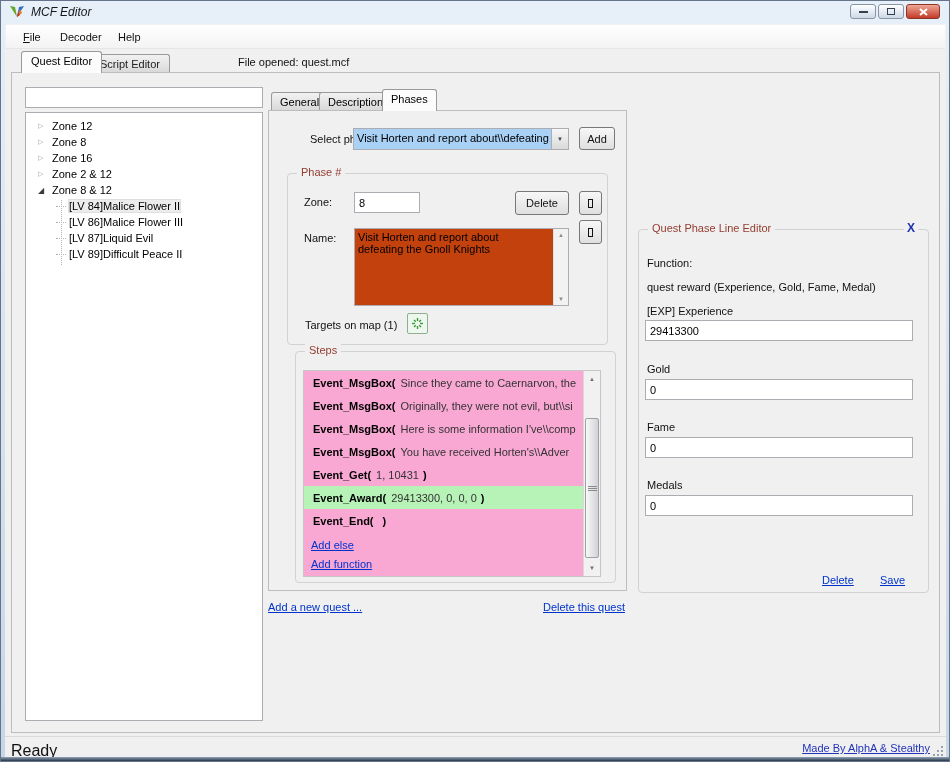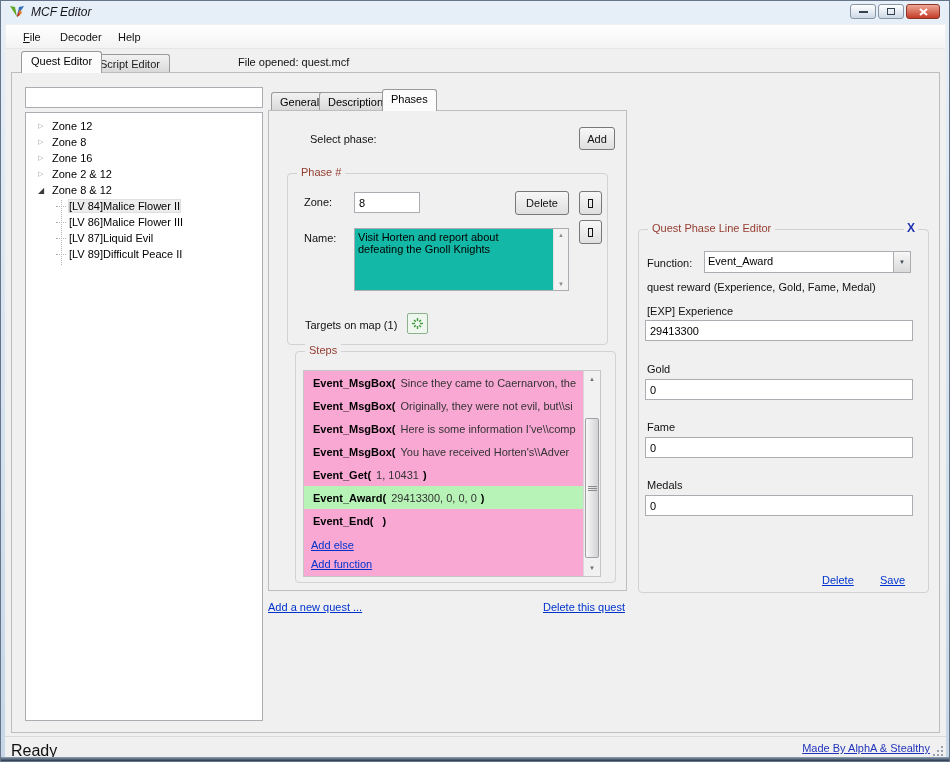--- a/index.html
+++ b/index.html
@@ -73,21 +73,21 @@
   .btn { position:absolute; border:1px solid #787878; border-radius:3px; font-size:11px; color:#111;
          background:linear-gradient(#F7F7F7,#DFDFDF); display:flex; align-items:center; justify-content:center; }
   .tofu { display:inline-block; width:5px; height:9px; border:1px solid #111; }
 
   .groupbox { position:absolute; border:1px solid #D2D2D2; border-radius:4px; }
   .gb-title { position:absolute; top:-8px; left:9px; background:#F0F0F0; padding:0 4px;
               color:#943C30; font-size:11px; white-space:nowrap; }
 
   .textin { position:absolute; border:1px solid #ABADB3; background:#fff; font-size:11px; padding:2px 4px; }
 
-  .name-box { position:absolute; left:66px; top:54px; width:215px; height:63px; border:1px solid #ABADB3; background:#14b8a6; }
+  .name-box { position:absolute; left:66px; top:54px; width:215px; height:78px; border:1px solid #ABADB3; background:#c2410c; }
   .name-text { position:absolute; left:3px; top:2px; right:18px; font-size:11px; white-space:pre-wrap; }
   .mini-scroll { position:absolute; right:0; top:0; bottom:0; width:15px; background:#F2F2F2; border-left:1px solid #E2E2E2; }
   .mini-up, .mini-down { position:absolute; left:0; width:100%; text-align:center; font-size:6px; color:#8C8C8C; }
   .mini-up { top:3px; } .mini-down { bottom:3px; }
 
   .targets-btn { position:absolute; left:119px; top:139px; width:21px; height:21px; border:1px solid #8FB08F;
                  background:#EDF7ED; border-radius:2px; display:flex; align-items:center; justify-content:center; }
 
   .steps-list { position:absolute; left:7px; top:18px; width:298px; height:207px;
                 background:#f9a8d4; border:1px solid #C6C6C6; }
@@ -204,20 +204,24 @@
     </div>
     <div class="tree-connector"></div>
   </div>
 
   <div class="itab itab-general">General</div>
   <div class="itab itab-desc">Description</div>
   <div class="itab itab-phases">Phases</div>
 
   <div class="ipanel">
     <span class="lbl" style="left:10px;top:22px;margin-left:31px;">Select phase:</span>
+    <div class="combo" style="left:84px;top:17px;width:216px;height:22px;">
+      <span class="combo-text combo-text-sel">Visit Horten and report about\\defeating</span>
+      <span class="combo-btn">▼</span>
+    </div>
     <div class="btn" style="left:310px;top:16px;width:36px;height:23px;">Add</div>
 
     <div class="groupbox" style="left:18px;top:62px;width:321px;height:172px;">
       <span class="gb-title">Phase #</span>
       <span class="lbl" style="left:16px;top:22px;">Zone:</span>
       <input class="textin" type="text" style="left: 66px; top: 18px; width: 66px; height: 21px;" value="8">
       <div class="btn" style="left:227px;top:17px;width:54px;height:24px;">Delete</div>
       <div class="btn" style="left:291px;top:17px;width:23px;height:24px;">
         <span class="tofu"></span>
       </div>
@@ -298,24 +302,20 @@
           <div class="scroll-btn sb-down">▼</div>
         </div>
       </div>
     </div>
   </div>
 
   <div class="groupbox" style="left:637px;top:228px;width:291px;height:364px;">
     <span class="gb-title">Quest Phase Line Editor</span>
     <span class="le-close">X</span>
     <span class="lbl" style="left:8px;top:27px;">Function:</span>
-    <div class="combo" style="left:65px;top:21px;width:207px;height:22px;">
-      <span class="combo-text">Event_Award</span>
-      <span class="combo-btn">▼</span>
-    </div>
     <span class="lbl" style="left:8px;top:51px;">quest reward (Experience, Gold, Fame, Medal)</span>
     <span class="lbl" style="left:8px;top:75px;">[EXP] Experience</span>
     <input class="le-input" type="text" style="top: 90px;" value="29413300">
     <span class="lbl" style="left:8px;top:133px;">Gold</span>
     <input class="le-input" type="text" style="top: 149px;" value="0">
     <span class="lbl" style="left:8px;top:191px;">Fame</span>
     <input class="le-input" type="text" style="top: 207px;" value="0">
     <span class="lbl" style="left:8px;top:249px;">Medals</span>
     <input class="le-input" type="text" style="top: 265px;" value="0">
     <a class="link" style="left:183px;top:344px;">Delete</a>

